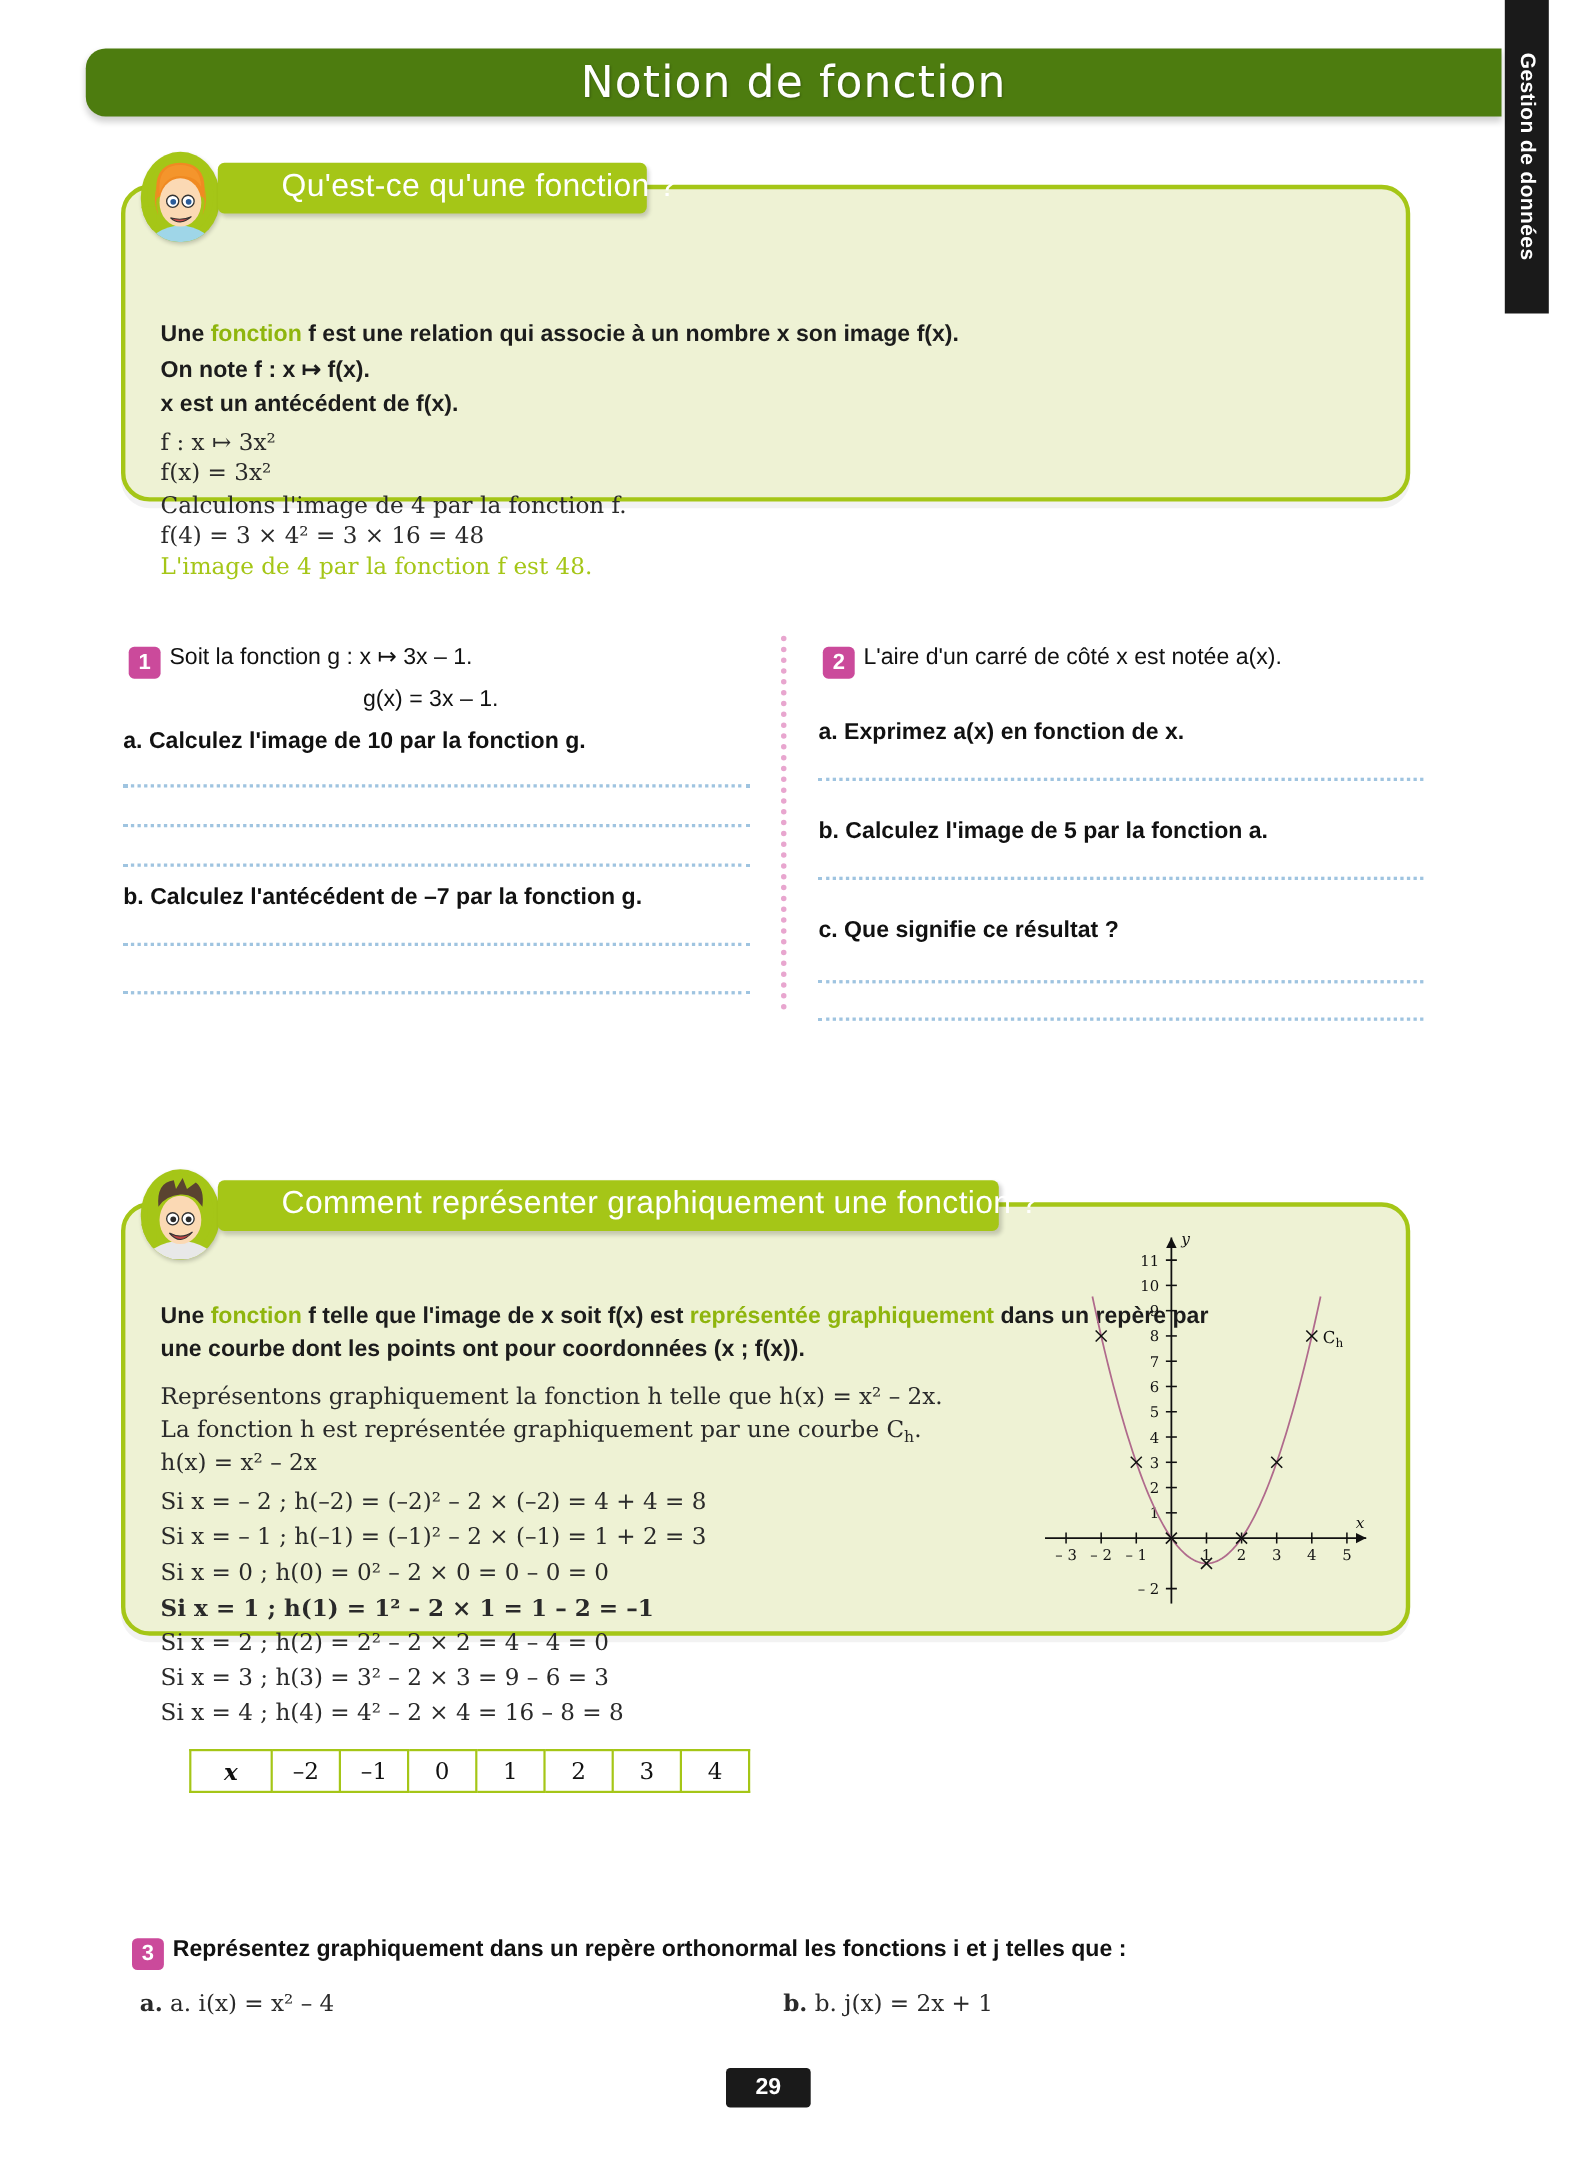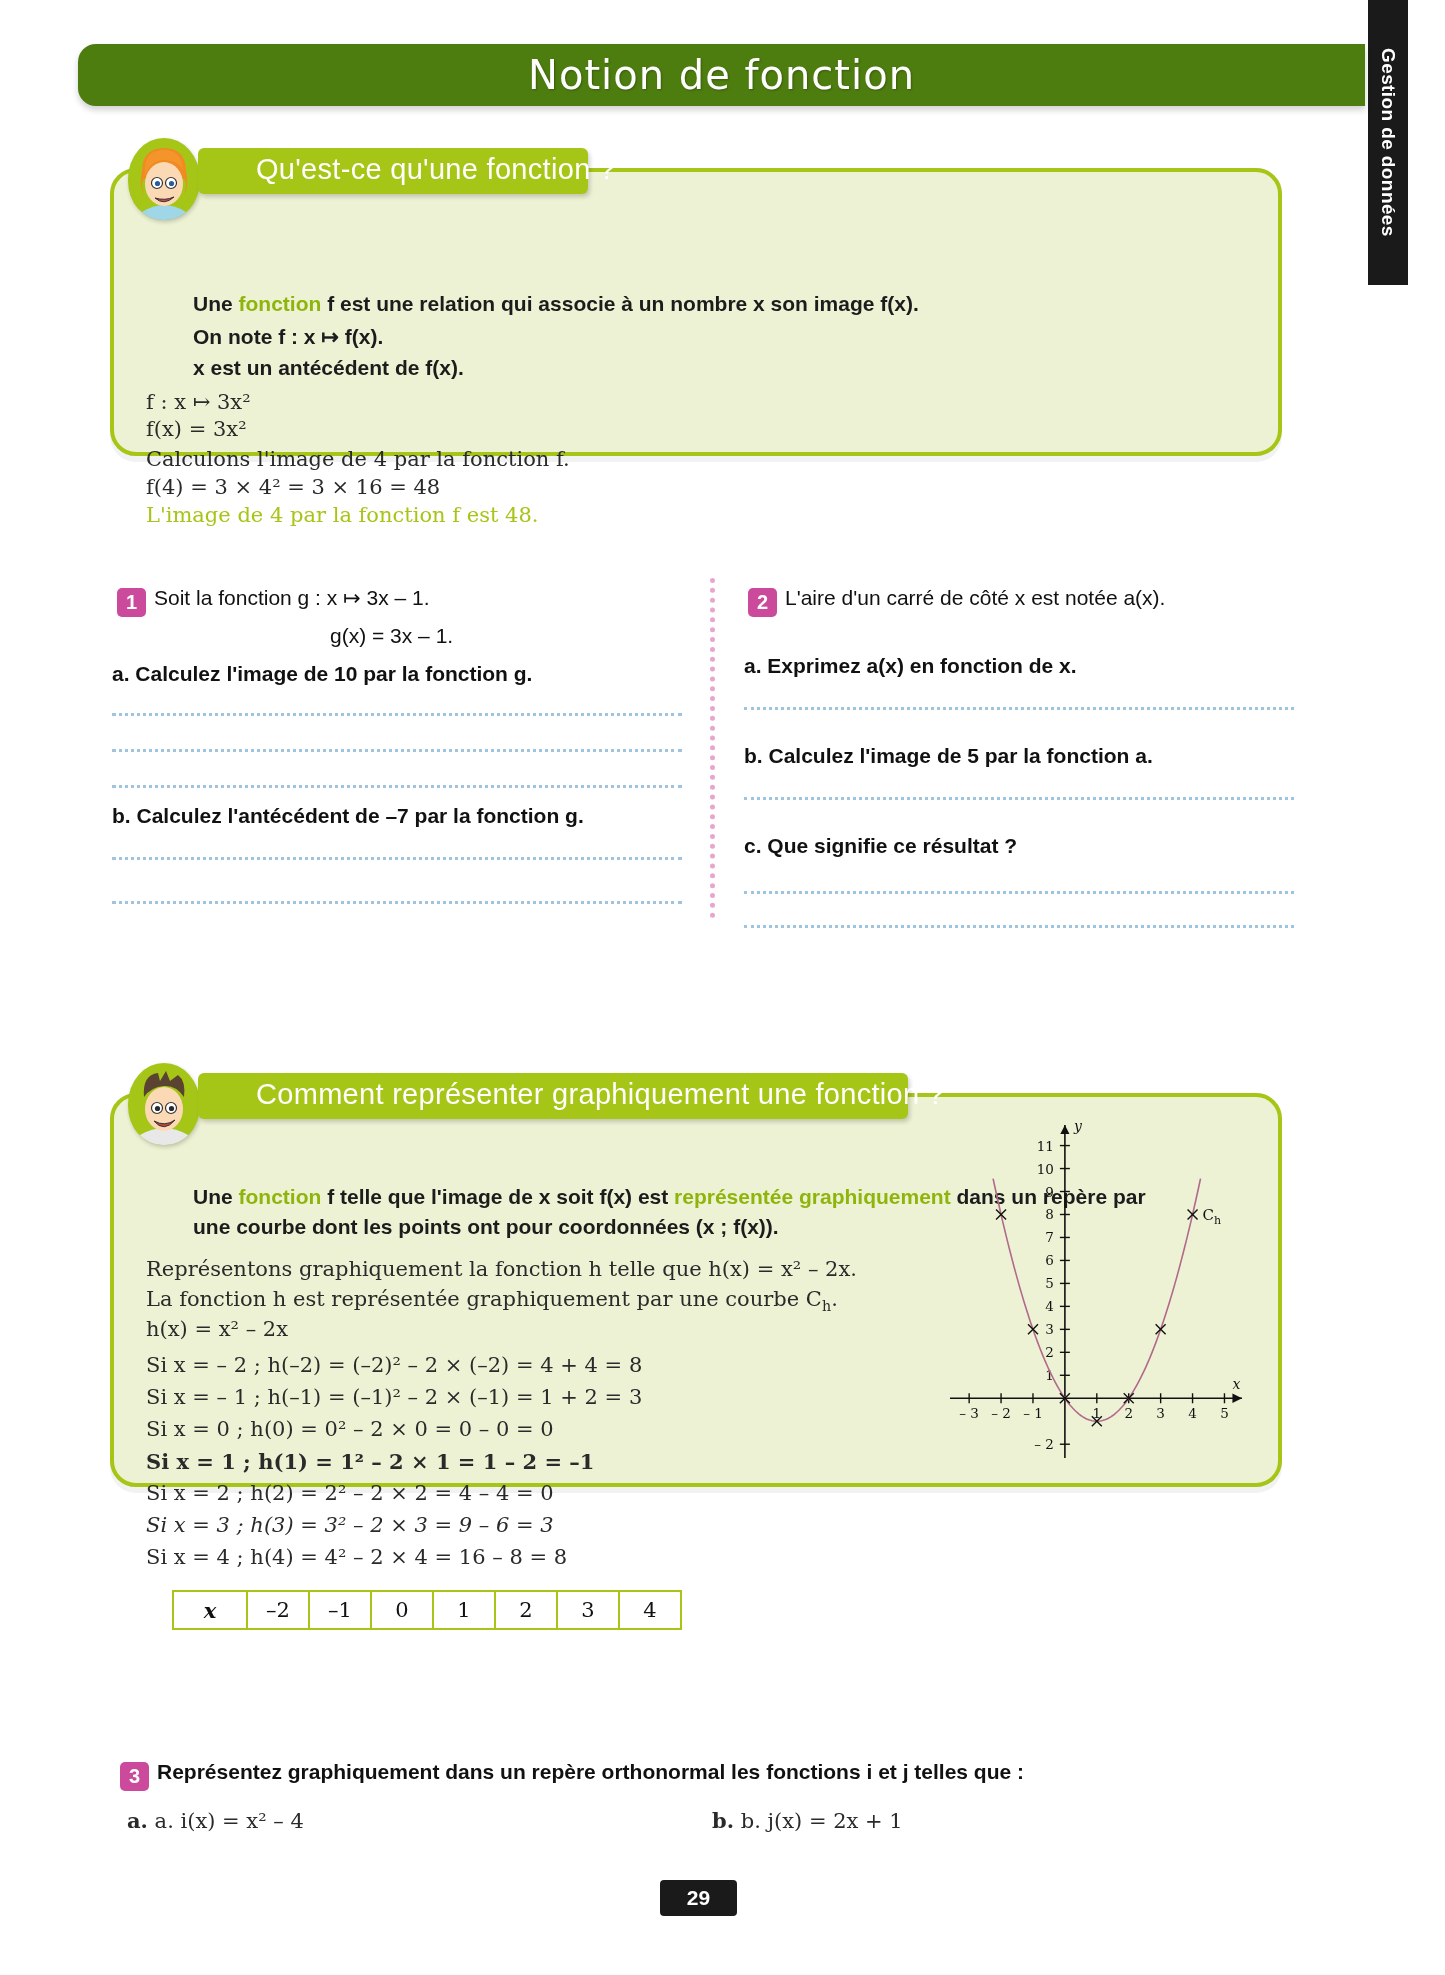--- a/index.html
+++ b/index.html
@@ -34,21 +34,21 @@
 
   
   .avatar{position:absolute;width:72px;height:82px;border-radius:50% 50% 48% 48%;
           background:#a5c617;overflow:hidden;box-shadow:1px 2px 4px rgba(0,0,0,.2);}
   .avatar .tail{position:absolute;left:-12px;bottom:6px;width:26px;height:26px;background:#a5c617;
                 border-radius:50% 0 50% 50%;}
   #av1{left:128px;top:138px;}
   #av2{left:128px;top:1063px;}
 
   
-  .ltxt{position:absolute;font-size:21px;color:#1c1c1c;line-height:1.34;margin-left:47px;}
+  .ltxt{position:absolute;font-size:21px;color:#1c1c1c;line-height:1.34;}
   .bold{font-weight:bold;}
   .green{color:#8fb50d;font-weight:bold;}
   .hand{font-family:"DejaVu Serif",serif;font-size:21px;color:#2a2a2a;line-height:1.42;}
   sub{font-size:.68em;vertical-align:sub;}
   .concl{color:#a5c617;}
 
   
   .num{display:inline-block;width:29px;height:29px;background:#cb4a9b;color:#fff;border-radius:5px;
        text-align:center;line-height:29px;font-weight:bold;font-size:20px;vertical-align:-4px;margin-right:8px;}
   .ex{position:absolute;font-size:21px;color:#111;line-height:1.5;}
@@ -172,21 +172,21 @@
 <div class="hand" style="position:absolute;left:146px;top:1285px;">
   <span>La fonction h est représentée graphiquement par une courbe C</span><sub>h</sub>.
 </div>
 <div class="hand" style="position:absolute;left:146px;top:1315px;">h(x) = x² – 2x</div>
 
 <div class="hand" style="position:absolute;left:146px;top:1351px;">Si x = – 2 ; h(–2) = (–2)² – 2 × (–2) = 4 + 4 = 8</div>
 <div class="hand" style="position:absolute;left:146px;top:1383px;">Si x = – 1 ; h(–1) = (–1)² – 2 × (–1) = 1 + 2 = 3</div>
 <div class="hand" style="position:absolute;left:146px;top:1415px;">Si x = 0 ; h(0) = 0² – 2 × 0 = 0 – 0 = 0</div>
 <div class="hand" style="position:absolute;left:146px;top:1447px;font-weight:bold;">Si x = 1 ; h(1) = 1² – 2 × 1 = 1 – 2 = –1</div>
 <div class="hand" style="position:absolute;left:146px;top:1479px;">Si x = 2 ; h(2) = 2² – 2 × 2 = 4 – 4 = 0</div>
-<div class="hand" style="position:absolute;left:146px;top:1511px;font-style:italic;">Si x = 3 ; h(3) = 3² – 2 × 3 = 9 – 6 = 3</div>
+<div class="hand" style="position:absolute;left:146px;top:1511px;">Si x = 3 ; h(3) = 3² – 2 × 3 = 9 – 6 = 3</div>
 <div class="hand" style="position:absolute;left:146px;top:1543px;">Si x = 4 ; h(4) = 4² – 2 × 4 = 16 – 8 = 8</div>
 
 <table class="vals" style="left:172px;top:1590px;">
   <tbody>
       <tr>
     <td class="hd">x</td>
     <td>–2</td>
     <td>–1</td>
     <td>0</td>
     <td>1</td>

